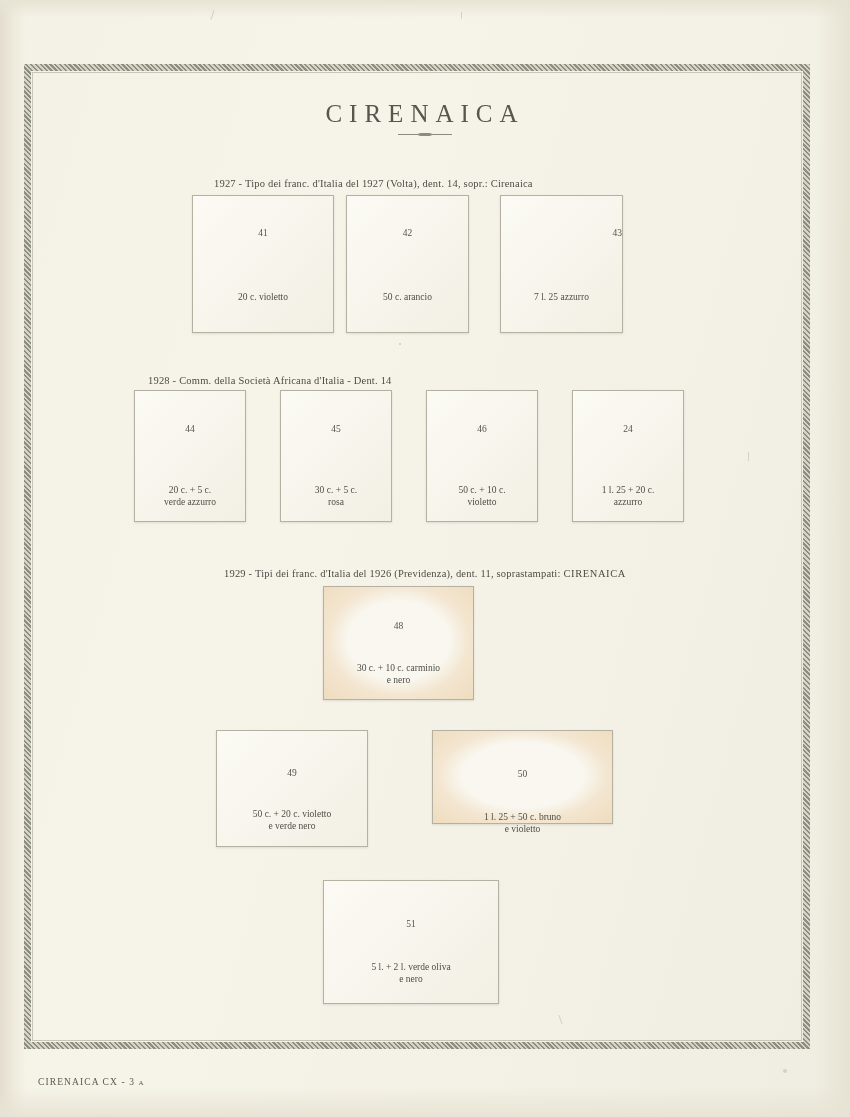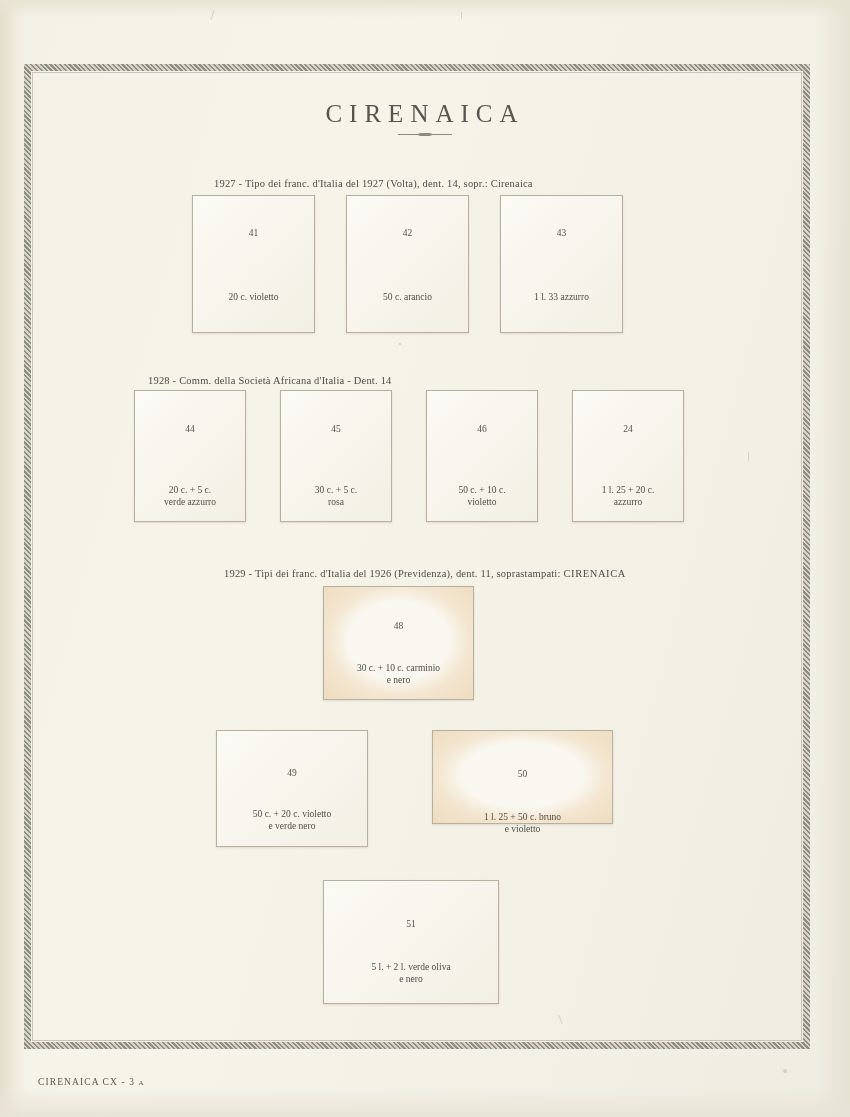--- a/index.html
+++ b/index.html
@@ -184,33 +184,33 @@
   <div class="paper-shade-bottom"></div>
 
   <div class="page-border"></div>
   <div class="page-border-inner"></div>
 
   <div class="country-title">CIRENAICA</div>
   <div class="title-rule"></div>
 
   <div class="section-caption" style="top:178px; left:214px;">1927 - Tipo dei franc. d'Italia del 1927 (Volta), dent. 14, sopr.: Cirenaica</div>
 
-  <div class="stamp" style="left:192px; top:195px; width:123px; height:138px;">
+  <div class="stamp" style="left:192px; top:195px; width:142px; height:138px;">
     <span class="num" style="top:32px;">41</span>
     <span class="desc" style="top:95px;">20 c. violetto</span>
   </div>
 
   <div class="stamp" style="left:346px; top:195px; width:123px; height:138px;">
     <span class="num" style="top:32px;">42</span>
     <span class="desc" style="top:95px;">50 c. arancio</span>
   </div>
 
   <div class="stamp" style="left:500px; top:195px; width:123px; height:138px;">
-    <span class="num" style="top:32px;">43</span>
-    <span class="desc" style="top:95px;">1 l. 33 azzurro</span>
+    <span class="num" style="top:32px;text-align:right;">43</span>
+    <span class="desc" style="top:95px;">7 l. 25 azzurro</span>
   </div>
 
   <div class="section-caption" style="top:375px; left:148px;">1928 - Comm. della Società Africana d'Italia - Dent. 14</div>
 
   <div class="stamp" style="left:134px; top:390px; width:112px; height:132px;">
     <span class="num" style="top:33px;">44</span>
     <span class="desc" style="top:93px;">
       <span>20 c. + 5 c.</span><br>
       <span>verde azzurro</span>
     </span>

